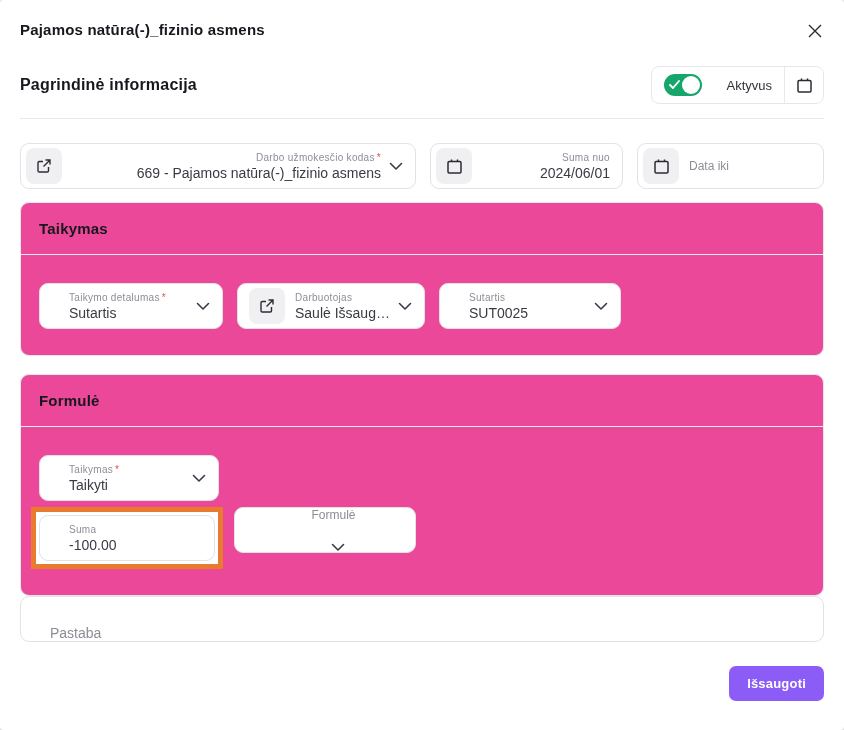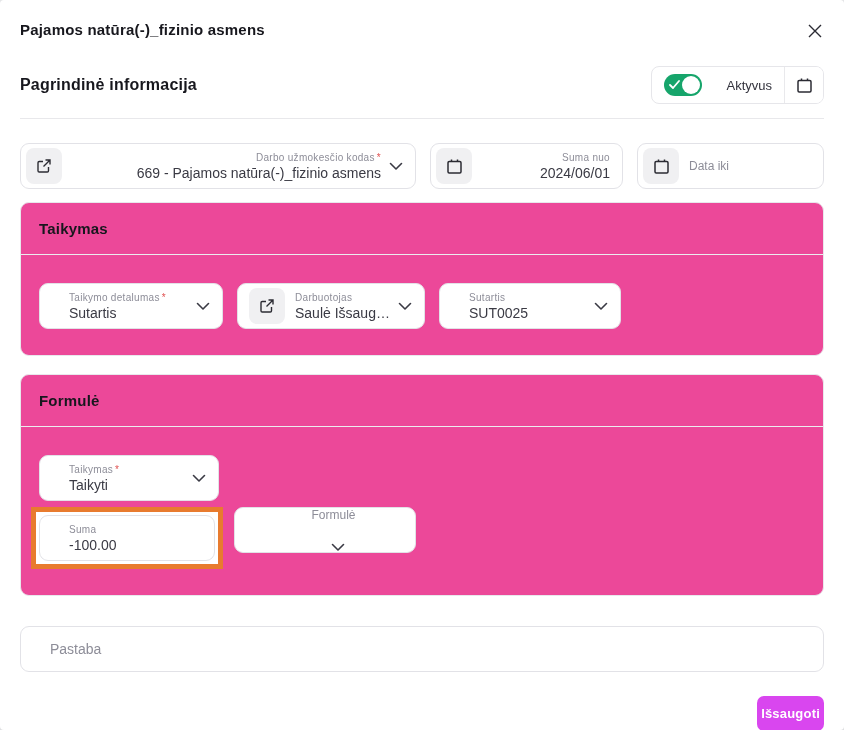--- a/index.html
+++ b/index.html
@@ -110,32 +110,32 @@
 
   .f-application { width: 180px; justify-content: flex-end; }
   .rrow2 { display: flex; align-items: flex-start; margin-top: 6px; }
   .hl-wrap {
     border: 5px solid #e87b2e; padding: 3px; margin-left: -8px; background: #fff;
   }
   .f-amount { width: 176px; cursor: text; }
   .f-formula { width: 182px; margin-left: 11px; flex-direction: column; }
 
   
-  .note-field { margin-top: 30px; cursor: text; }
+  .note-field { cursor: text; align-items: flex-end; }
   .note-input {
     border: none; outline: none; width: 100%; font-size: 14px; color: #3a3a44;
     font-family: "Liberation Sans", sans-serif; background: transparent;
   }
   .note-input::placeholder, .fld-value::placeholder { color: #8d8d98; opacity: 1; }
 
   
   .footer { display: flex; justify-content: flex-end; margin-top: 24px; }
   .save-btn {
-    background: #d946ef; color: #fff; border: none; border-radius: 7px;
-    font-size: 13px; font-weight: bold; padding: 10px 4px; cursor: pointer;
+    background: #8b5cf6; color: #fff; border: none; border-radius: 7px;
+    font-size: 13px; font-weight: bold; padding: 10px 18px; cursor: pointer;
     letter-spacing: .2px; font-family: "Liberation Sans", sans-serif;
   }
 </style>
 </head>
 <body>
 
 <div class="modal">
   <div class="modal-inner">
 
     <div class="titlebar">

